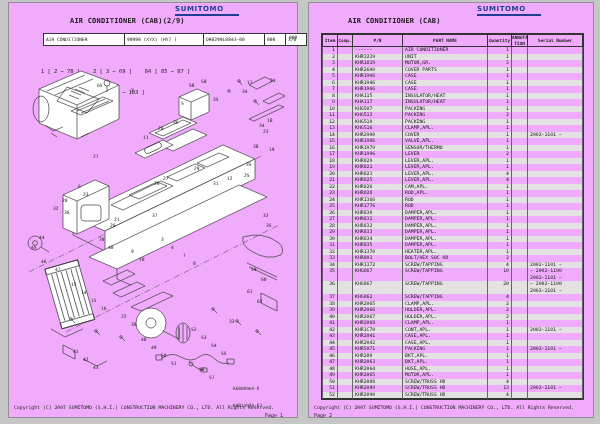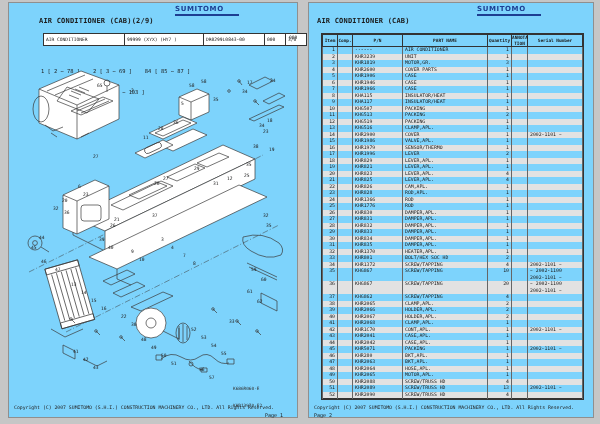--- a/index.html
+++ b/index.html
@@ -2,29 +2,29 @@
 <html><head>
 <meta charset="utf-8">
 <style>
   html,body{margin:0;padding:0;}
   body{
     width:600px;height:424px;position:relative;overflow:hidden;
     background:#c6c6c6;
     font-family:"DejaVu Sans Mono","Liberation Mono",monospace;
     color:#1a1a1a;
   }
-  .page{position:absolute;top:2px;height:416px;background:#7dd3fc;border:1px solid #8f8f8f;box-sizing:border-box;}
+  .page{position:absolute;top:2px;height:416px;background:#f0abfc;border:1px solid #8f8f8f;box-sizing:border-box;}
   #left-page{left:8px;width:290px;}
   #right-page{left:308px;width:286px;}
 
   .logo{position:absolute;width:80px;text-align:left;}
   .logo .word{font-family:"DejaVu Sans","Liberation Sans",sans-serif;font-weight:bold;font-size:7px;letter-spacing:.6px;color:#1d3e92;line-height:7px;}
   .logo .bar{height:2px;background:#1d3e92;width:64px;margin-top:1px;}
 
-  .page-title{position:absolute;font-size:7px;font-weight:bold;letter-spacing:.2px;white-space:nowrap;}
+  .page-title{position:absolute;font-size:7px;font-weight:bold;letter-spacing:.2px;white-space:nowrap;margin-left:31px;}
 
   
   #lp-headerbox{position:absolute;left:34px;top:30px;height:11px;display:flex;border:1px solid #333;box-sizing:content-box;background:#fff;}
   #lp-headerbox .cell{font-size:4.6px;line-height:11px;padding:0 2px;white-space:nowrap;overflow:hidden;border-left:1px solid #333;}
   #lp-headerbox .cell:first-child{border-left:none;}
   #lp-hb-outside{position:absolute;left:280px;top:32px;font-size:4.6px;}
 
   .group-refs{position:absolute;left:32px;top:51px;font-size:5.4px;line-height:7px;white-space:pre;}
 
   #diagram-svg{position:absolute;left:2px;top:64px;}

